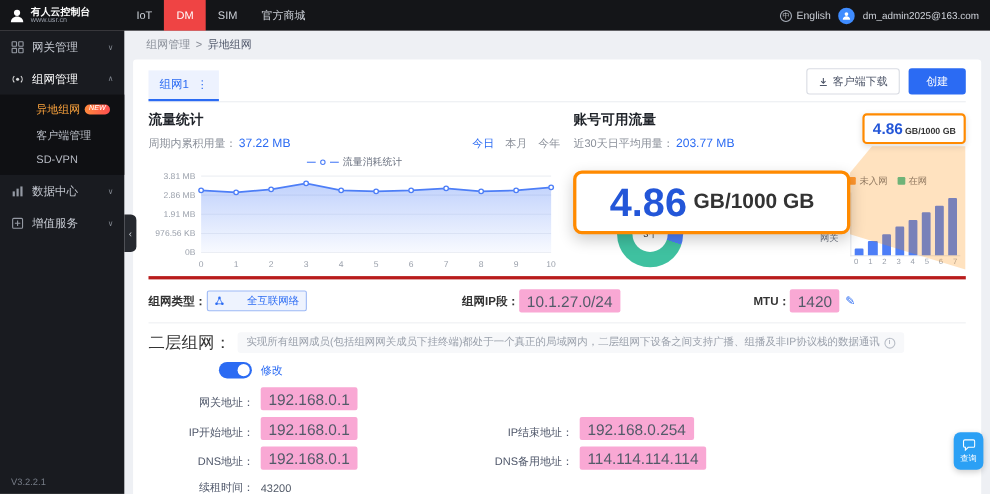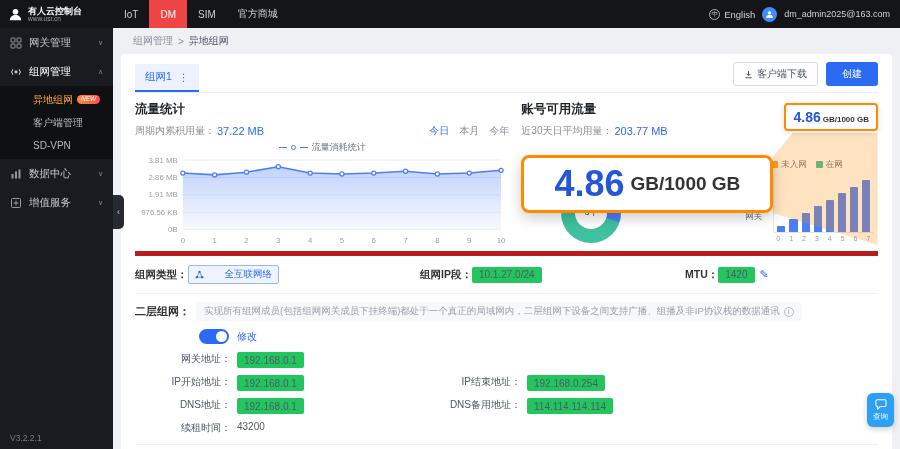--- a/index.html
+++ b/index.html
@@ -67,39 +67,39 @@
 .wash{position:absolute;inset:0;width:100%;height:100%;z-index:3;pointer-events:none}
 .donut{position:absolute;left:40px;top:82px;width:60px;height:60px;border-radius:50%;z-index:1;display:flex;align-items:center;justify-content:center}
 .donut-hole{width:32px;height:32px;border-radius:50%;background:#fff;display:flex;align-items:center;justify-content:center;font-size:8.5px;color:#333}
 .q-legend{position:absolute;left:250px;top:58px;display:flex;gap:9px;font-size:8.5px;color:#6b7280;align-items:center;z-index:1}
 .sw{width:7px;height:7px;border-radius:1px;display:inline-block;margin-right:3px;vertical-align:middle}
 .gw-axis-label{position:absolute;left:224px;top:110px;font-size:8.5px;color:#6b7280;z-index:1}
 .gw-bars{position:absolute;left:252px;top:74px;width:100px;height:58px;display:flex;align-items:flex-end;gap:4px;border-left:1px solid #e3e6ec;border-bottom:1px solid #e3e6ec;padding:0 3px;z-index:1}
 .gwbar{flex:1;border-radius:1px 1px 0 0}
 .gw-xlabels{position:absolute;left:252px;top:134px;width:100px;display:flex;justify-content:space-between;font-size:7px;color:#9aa0ab;padding:0 3px;z-index:1}
 
-.info-row{display:flex;align-items:center;border-top:5px solid #b91c1c;padding:9px 0}
+.info-row{display:flex;align-items:center;border-top:3px solid #b91c1c;padding:9px 0}
 .info-item{display:flex;align-items:center;font-size:10.5px;color:#333}
 .info-item .lb{font-weight:bold;color:#333}
 .i1{width:285px}.i2{width:265px}
 .type-tag{display:flex;align-items:center;gap:21px;border:1px solid #9db9f5;background:#eef3fe;color:#2b6bf3;font-size:9.5px;padding:2px 6px;border-radius:2px}
-.pill{background:#22c55e;color:#525a68;font-size:10px;padding:2.5px 7px;border-radius:2px}
+.pill{background:#f9a8d4;color:#525a68;font-size:14px;padding:2.5px 7px;border-radius:2px}
 .edit-ic{color:#2b6bf3;font-size:11px;margin-left:5px;cursor:pointer}
 
 .layer2{border-top:1px solid #eef0f2;padding:8px 0 4px}
 .l2-head{display:flex;align-items:center;gap:6px}
-.l2-label{font-size:11px;color:#333;font-weight:bold;white-space:nowrap}
+.l2-label{font-size:15px;color:#333;font-weight:normal;white-space:nowrap}
 .l2-desc{font-size:9.5px;color:#9aa0ab;background:#f7f8fa;border-radius:3px;padding:3px 8px;display:flex;align-items:center;gap:4px}
 .info-ic{width:10px;height:10px;border:1px solid #b9bec7;border-radius:50%;font-size:7px;color:#9aa0ab;display:inline-flex;align-items:center;justify-content:center;flex-shrink:0}
 .toggle-row{display:flex;align-items:center;gap:8px;margin:8px 0 8px 64px}
 .toggle{width:30px;height:15px;border-radius:8px;background:#2b6bf3;position:relative;cursor:pointer}
 .toggle::after{content:"";position:absolute;right:2px;top:2px;width:11px;height:11px;border-radius:50%;background:#fff}
 .link{color:#2b6bf3;font-size:10px;cursor:pointer}
 .l2-grid{display:grid;grid-template-columns:290px 1fr;row-gap:6px;margin-left:0}
-.fcell{display:flex;align-items:flex-start;gap:6px;min-height:17px}
+.fcell{display:flex;align-items:flex-end;gap:6px;min-height:17px}
 .flabel{width:96px;text-align:right;font-size:10px;color:#4e5669;flex-shrink:0}
 .fplain{font-size:10px;color:#525a68}
 
 .members{display:flex;align-items:flex-start;border-top:1px solid #eef0f2;margin-top:2px;padding-top:12px}
 .pending{margin-left:auto;width:182px;border:1px solid #e8eaee;border-bottom:none;border-radius:3px 3px 0 0;padding:7px 9px;margin-top:-6px;background:#fff}
 
 .float-btn{position:absolute;right:6px;bottom:22px;width:27px;height:34px;background:#2ba0f5;border-radius:6px;display:flex;flex-direction:column;align-items:center;justify-content:center;gap:2px;cursor:pointer;z-index:9;box-shadow:0 2px 6px rgba(0,0,0,.2)}
 .float-btn span{font-size:7.5px;color:#fff}
 </style>
 </head>

